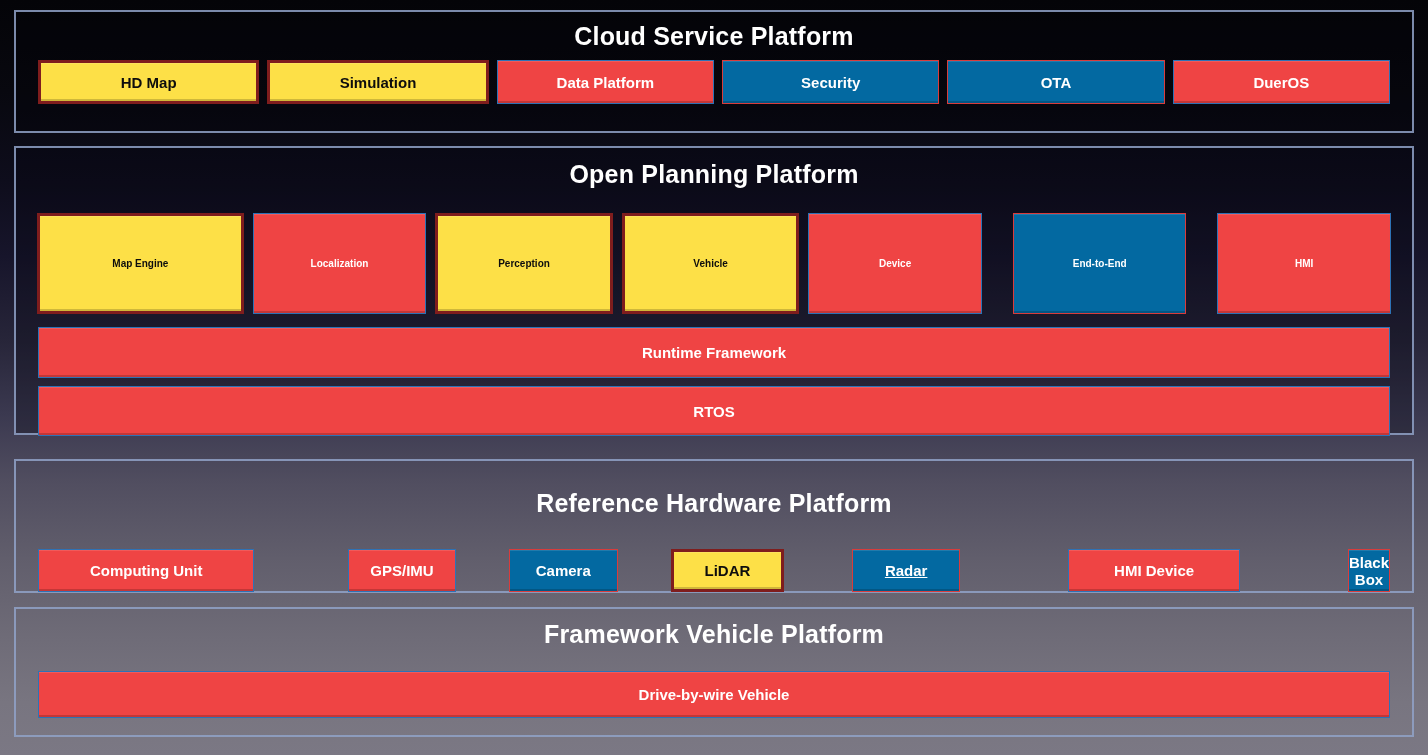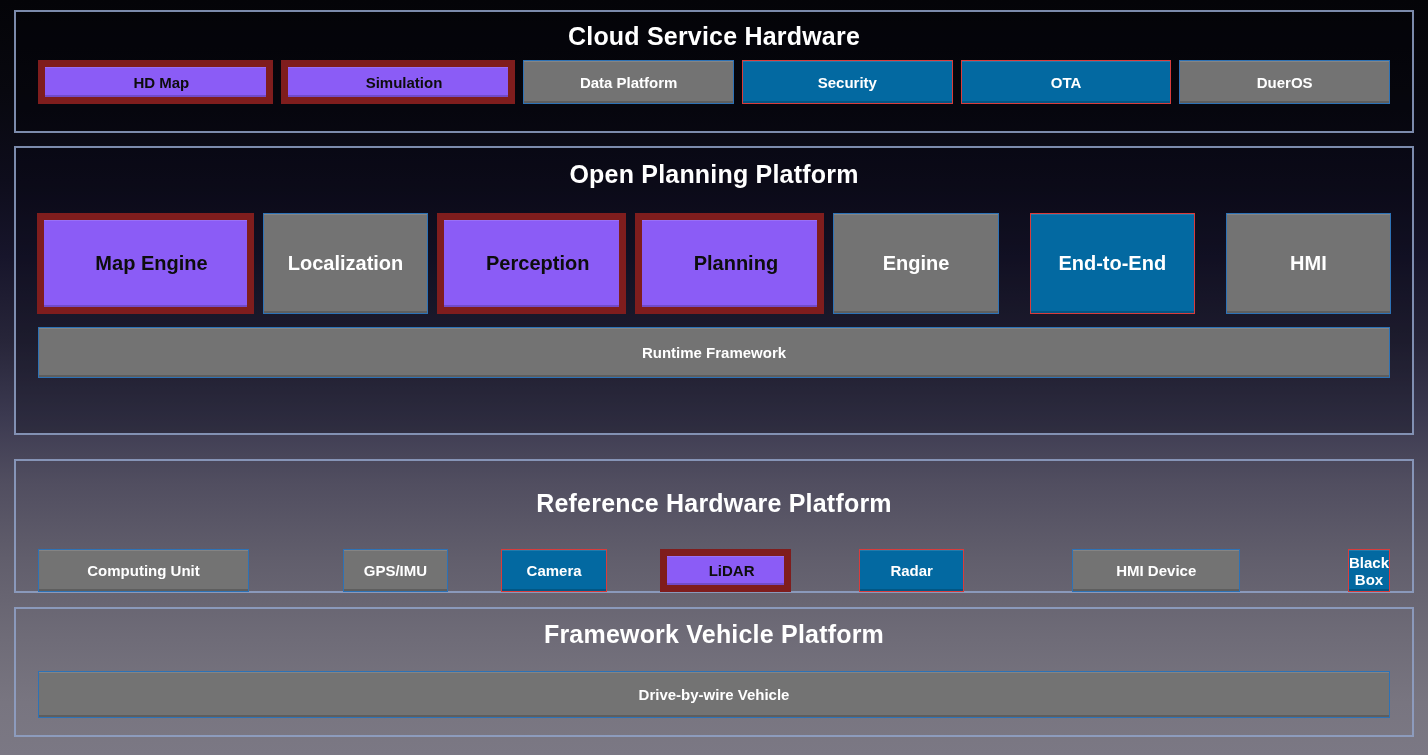--- a/index.html
+++ b/index.html
@@ -18,85 +18,86 @@
   }
   .panel-title{
     text-align:center;color:#ffffff;font-weight:bold;
     font-size:25px;letter-spacing:0.2px;
   }
   .box{
     display:flex;align-items:center;justify-content:center;
     font-weight:bold;font-size:15px;text-align:center;
     box-shadow:inset 0 -2px 0 rgba(0,0,0,0.18), inset 0 1px 0 rgba(255,255,255,0.12);
   }
-  .yellow{background:#8b5cf6;color:#0d0d0d;border:7px solid #7f1d1d;padding-left:12px;}
-  .blue{background:#737373;color:#ffffff;border:1px solid #2d72b6;}
+  .yellow{background:#fde047;color:#0d0d0d;border:3px solid #7f1d1d;}
+  .blue{background:#ef4444;color:#ffffff;border:1px solid #2d72b6;}
   .red{background:#0369a1;color:#ffffff;border:1px solid #d93c3c;}
 
   
   #sec-cloud{margin-top:10px;height:119px;background:rgba(2,2,8,0.35);}
   #sec-cloud .panel-title{padding-top:10px;}
   #cloud-row{display:flex;gap:8px;padding:0 22px;margin-top:9px;height:44px;}
   #cloud-row .box{flex:1;}
 
   
   #sec-software{margin-top:13px;height:285px;background:rgba(4,4,14,0.28);}
   #sec-software .panel-title{padding-top:12px;}
   #module-row{display:flex;gap:9px;padding:0 21px;margin-top:24px;height:101px;}
-  #module-row .box{flex:1;font-size:20px;}
+  #module-row .box{flex:1;font-size:10px;}
   #module-row .box.wide{flex:1.17;}
   #module-row .box.gap-left{margin-left:22px;text-align:right;}
   .full-bar{margin:0 22px;height:49px;}
   #bar-runtime{margin-top:13px;}
   #bar-rtos{margin-top:8px;height:48px;}
 
   
   #sec-hardware{margin-top:24px;height:130px;}
   #sec-hardware .panel-title{padding-top:28px;}
   #hw-row{display:flex;padding:0 22px;margin-top:31px;height:43px;gap:46px;}
   #hw-computing{width:240px;}
   #hw-gps{width:118px;margin-left:48px;}
   #hw-camera{width:120px;margin-left:7px;}
   #hw-lidar{width:120px;margin-left:7px;}
-  #hw-radar{width:119px;margin-left:22px;}
+  #hw-radar{width:119px;margin-left:22px;text-decoration:underline;}
   #hw-hmi{width:190px;margin-left:62px;}
   #hw-blackbox{flex:1;margin-left:62px;}
 
   
   #sec-vehicle{margin-top:14px;height:126px;}
   #sec-vehicle .panel-title{padding-top:11px;}
   #vehicle-bar{margin:22px 22px 0;height:45px;}
 </style>
 </head>
 <body>
 
 <div class="panel" id="sec-cloud">
-  <div class="panel-title">Cloud Service Hardware</div>
+  <div class="panel-title">Cloud Service Platform</div>
   <div id="cloud-row">
     <div class="box yellow">HD Map</div>
     <div class="box yellow">Simulation</div>
     <div class="box blue">Data Platform</div>
     <div class="box red">Security</div>
     <div class="box red">OTA</div>
     <div class="box blue">DuerOS</div>
   </div>
 </div>
 
 <div class="panel" id="sec-software">
   <div class="panel-title">Open Planning Platform</div>
   <div id="module-row">
     <div class="box yellow wide">Map Engine</div>
     <div class="box blue">Localization</div>
     <div class="box yellow">Perception</div>
-    <div class="box yellow">Planning</div>
-    <div class="box blue">Engine</div>
+    <div class="box yellow">Vehicle</div>
+    <div class="box blue">Device</div>
     <div class="box red gap-left">End-to-End</div>
     <div class="box blue gap-left">HMI</div>
   </div>
   <div class="box blue full-bar" id="bar-runtime">Runtime Framework</div>
+  <div class="box blue full-bar" id="bar-rtos">RTOS</div>
 </div>
 
 <div class="panel" id="sec-hardware">
   <div class="panel-title">Reference Hardware Platform</div>
   <div id="hw-row">
     <div class="box blue" id="hw-computing">Computing Unit</div>
     <div class="box blue" id="hw-gps">GPS/IMU</div>
     <div class="box red" id="hw-camera">Camera</div>
     <div class="box yellow" id="hw-lidar">LiDAR</div>
     <div class="box red" id="hw-radar">Radar</div>

